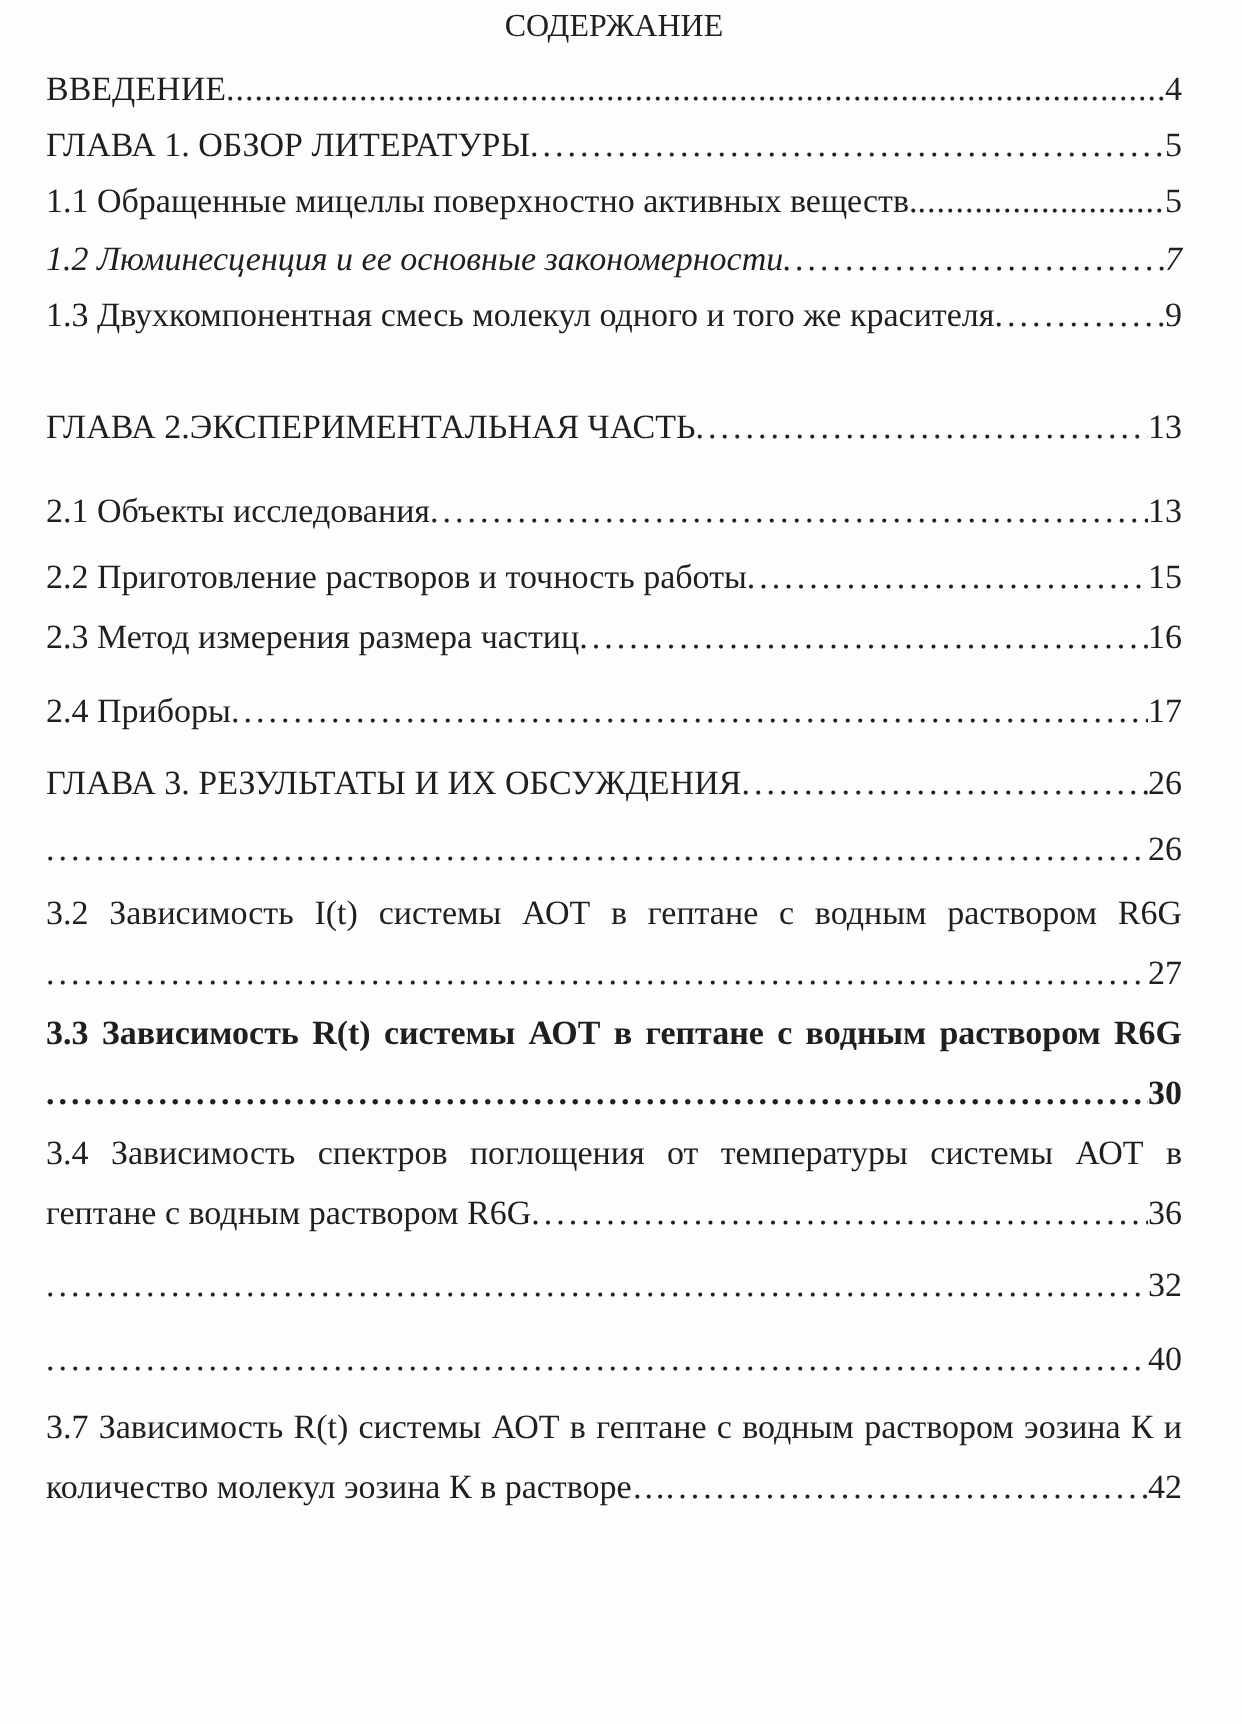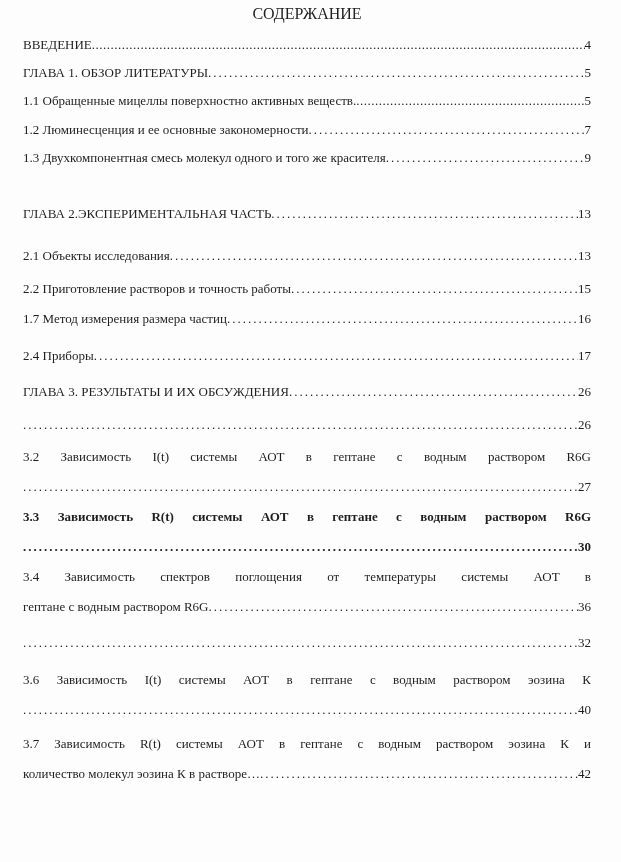--- a/index.html
+++ b/index.html
@@ -19,21 +19,21 @@
     font-size: 16px;
     font-weight: normal;
     text-align: center;
     margin: 0;
     line-height: 19px;
   }
   .entry { margin: 0; }
   .line {
     display: flex;
     align-items: baseline;
-    font-size: 13px;
+    font-size: 17px;
     line-height: 19px;
     min-width: 0;
   }
   .line + .line { margin-top: 11px; }
   .line.justified {
     display: block;
     text-align: justify;
     text-align-last: justify;
   }
   .text  { white-space: nowrap; }
@@ -68,21 +68,21 @@
           <span class="page-num">5</span>
         </div>
       </div>
       <div class="entry" style="margin-top: 9px;">
         <div class="line">
           <span class="text">1.1 Обращенные мицеллы  поверхностно активных веществ.</span>
           <span class="leader tight">........................................................................................................................................................................................................</span>
           <span class="page-num">5</span>
         </div>
       </div>
-      <div class="entry" style="margin-top: 10px;">
+      <div class="entry" style="margin-top: 10px; font-style: italic;">
         <div class="line">
           <span class="text">1.2 Люминесценция и ее основные закономерности</span>
           <span class="leader spaced">........................................................................................................................................................................................................</span>
           <span class="page-num">7</span>
         </div>
       </div>
       <div class="entry" style="margin-top: 9px;">
         <div class="line">
           <span class="text">1.3 Двухкомпонентная смесь молекул одного и того же красителя</span>
           <span class="leader spaced">........................................................................................................................................................................................................</span>
@@ -105,21 +105,21 @@
       </div>
       <div class="entry" style="margin-top: 14px;">
         <div class="line">
           <span class="text">2.2 Приготовление растворов и точность работы</span>
           <span class="leader spaced">........................................................................................................................................................................................................</span>
           <span class="page-num">15</span>
         </div>
       </div>
       <div class="entry" style="margin-top: 11px;">
         <div class="line">
-          <span class="text">1.7 Метод измерения размера частиц</span>
+          <span class="text">2.3 Метод измерения размера частиц</span>
           <span class="leader spaced">........................................................................................................................................................................................................</span>
           <span class="page-num">16</span>
         </div>
       </div>
       <div class="entry" style="margin-top: 18px;">
         <div class="line">
           <span class="text">2.4 Приборы</span>
           <span class="leader spaced">........................................................................................................................................................................................................</span>
           <span class="page-num">17</span>
         </div>
@@ -159,21 +159,20 @@
           <span class="page-num">36</span>
         </div>
       </div>
       <div class="entry" style="margin-top: 17px;">
         <div class="line">
           <span class="leader spaced">........................................................................................................................................................................................................</span>
           <span class="page-num">32</span>
         </div>
       </div>
       <div class="entry" style="margin-top: 18px;">
-        <div class="line justified"><span class="text">3.6 Зависимость I(t) системы АОТ в гептане с водным раствором эозина К</span></div>
         <div class="line">
           <span class="leader spaced">........................................................................................................................................................................................................</span>
           <span class="page-num">40</span>
         </div>
       </div>
       <div class="entry" style="margin-top: 15px;">
         <div class="line justified"><span class="text">3.7 Зависимость R(t) системы АОТ в гептане с водным раствором эозина К и</span></div>
         <div class="line">
           <span class="text">количество молекул эозина К в растворе… </span>
           <span class="leader spaced">........................................................................................................................................................................................................</span>

